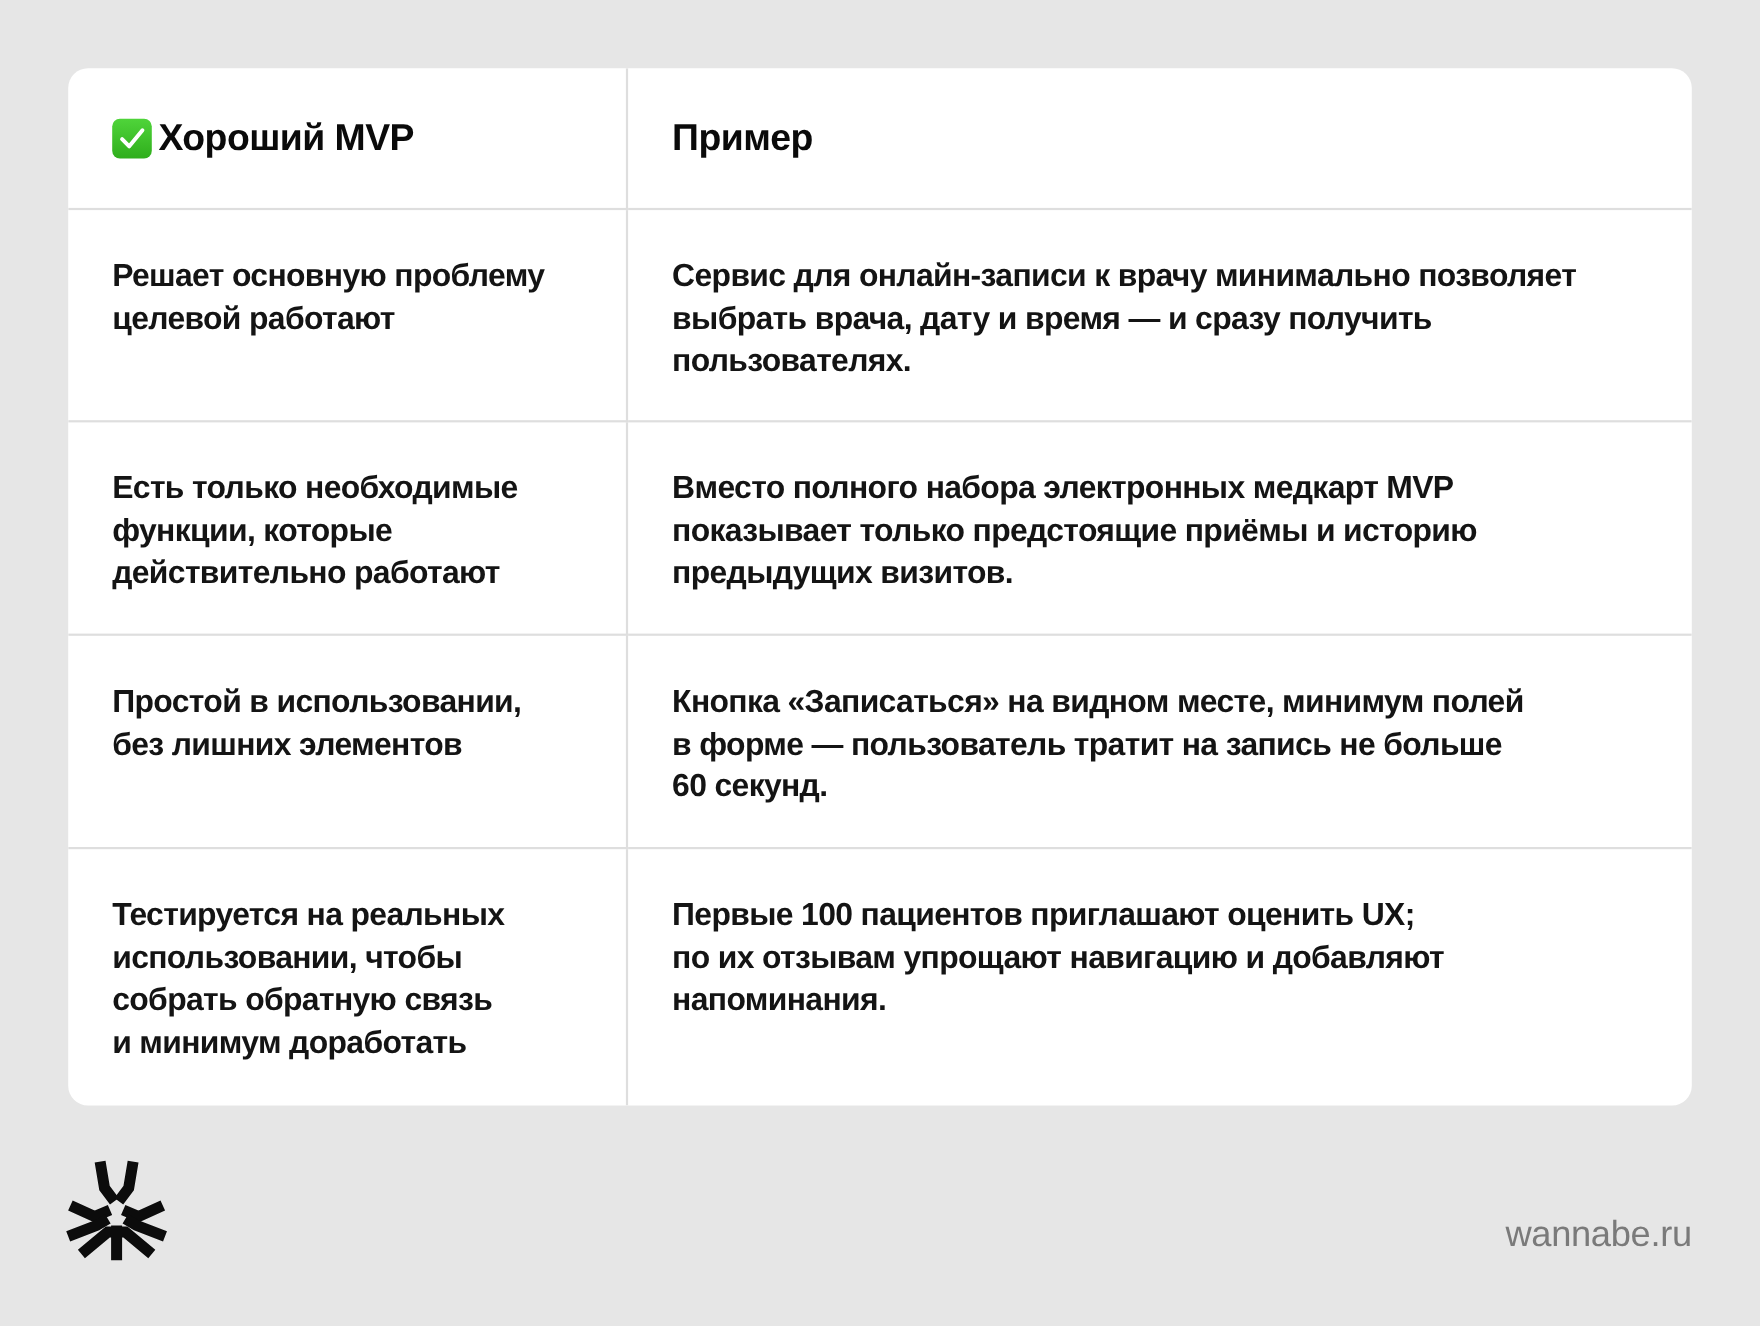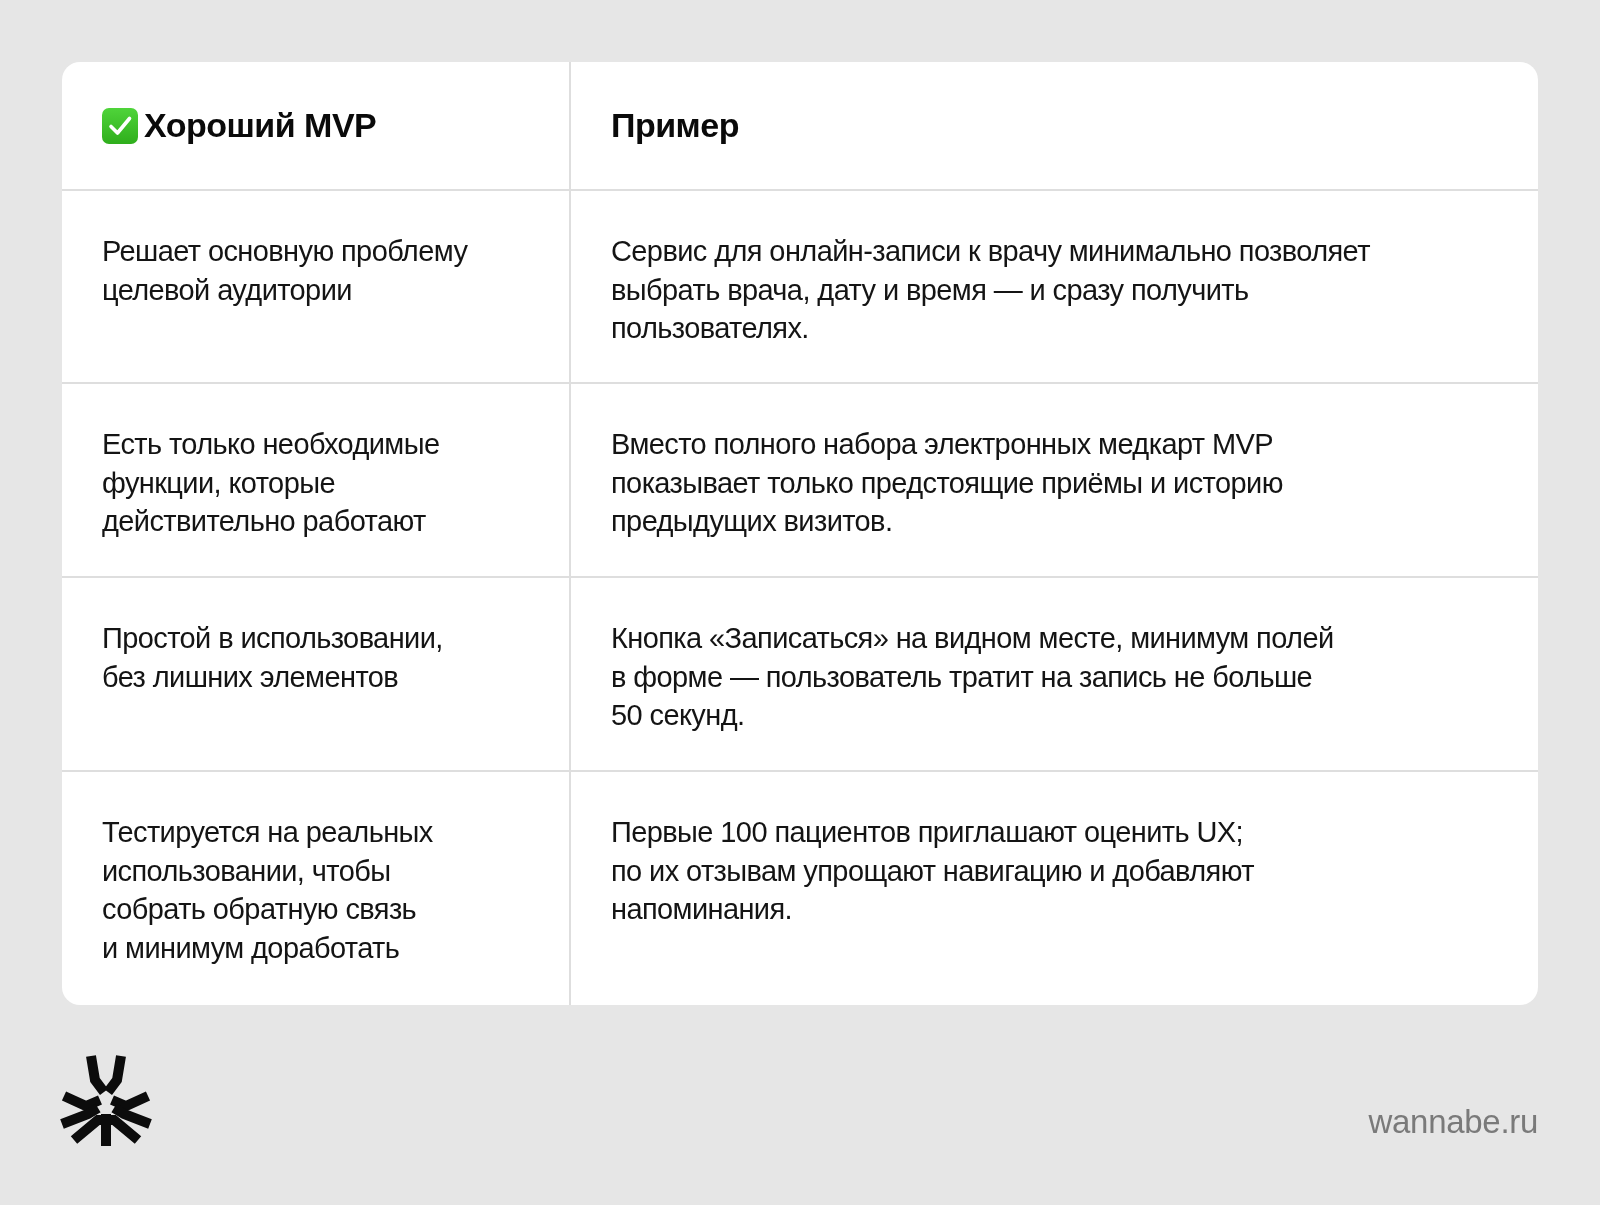--- a/index.html
+++ b/index.html
@@ -60,21 +60,21 @@
     align-items: center;
     justify-content: center;
     width: 36px;
     height: 36px;
     border-radius: 7px;
     background: linear-gradient(#4fd43a, #2fae1c);
     margin-right: 6px;
     flex: 0 0 auto;
   }
   .check-icon svg { display: block; }
-  .line { display: block; white-space: nowrap; }
+  .line { display: block; white-space: nowrap; font-weight: bold; }
   .logo {
     position: absolute;
     left: 60px;
     top: 1052px;
     width: 92px;
     height: 94px;
   }
   .site {
     position: absolute;
     right: 62px;
@@ -98,21 +98,21 @@
           </svg>
       </span>
       <span>Хороший MVP</span>
     </div>
     <div class="cell head">
       <span>Пример</span>
     </div>
 
     <div class="cell left body">
       <span class="line">Решает основную проблему</span>
-      <span class="line">целевой аудитории</span>
+      <span class="line">целевой работают</span>
     </div>
     <div class="cell body">
       <span class="line">Сервис для онлайн-записи к врачу минимально позволяет</span>
       <span class="line">выбрать врача, дату и время — и сразу получить</span>
       <span class="line">пользователях.</span>
     </div>
 
     <div class="cell left body">
       <span class="line">Есть только необходимые</span>
       <span class="line">функции, которые</span>
@@ -124,21 +124,21 @@
       <span class="line">предыдущих визитов.</span>
     </div>
 
     <div class="cell left body">
       <span class="line">Простой в использовании,</span>
       <span class="line">без лишних элементов</span>
     </div>
     <div class="cell body">
       <span class="line">Кнопка «Записаться» на видном месте, минимум полей</span>
       <span class="line">в форме — пользователь тратит на запись не больше</span>
-      <span class="line">50 секунд.</span>
+      <span class="line">60 секунд.</span>
     </div>
 
     <div class="cell left body last">
       <span class="line">Тестируется на реальных</span>
       <span class="line">использовании, чтобы</span>
       <span class="line">собрать обратную связь</span>
       <span class="line">и минимум доработать</span>
     </div>
     <div class="cell body last">
       <span class="line">Первые 100 пациентов приглашают оценить UX;</span>

